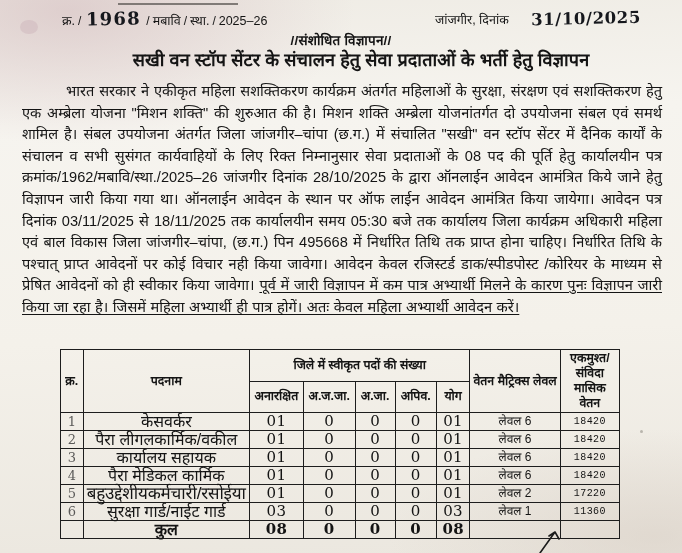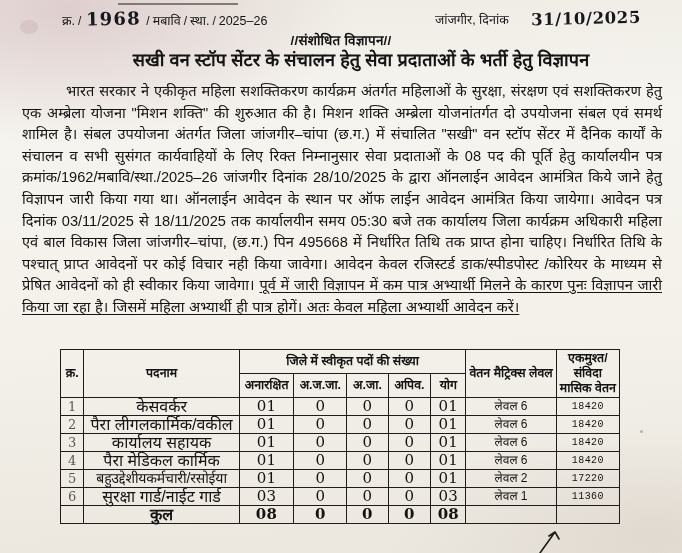--- a/index.html
+++ b/index.html
@@ -157,21 +157,21 @@
   .c-sc    { width: 52px; }
   .c-obc   { width: 54px; }
   .c-total { width: 48px; }
   .c-level { width: 60px; }
   .c-pay   { width: 96px; }
 
   .post-name {
     font-size: 16px;
     white-space: nowrap;
   }
-  .post-name.tight { font-size: 14px; letter-spacing: -.2px; }
+  .post-name.tight { font-size: 17px; letter-spacing: -.2px; }
   .numcell {
     font-family: "DejaVu Serif", serif;
     font-size: 15px;
     letter-spacing: .3px;
   }
   .levelcell {
     font-size: 12px;
     white-space: nowrap;
   }
   .paycell {

